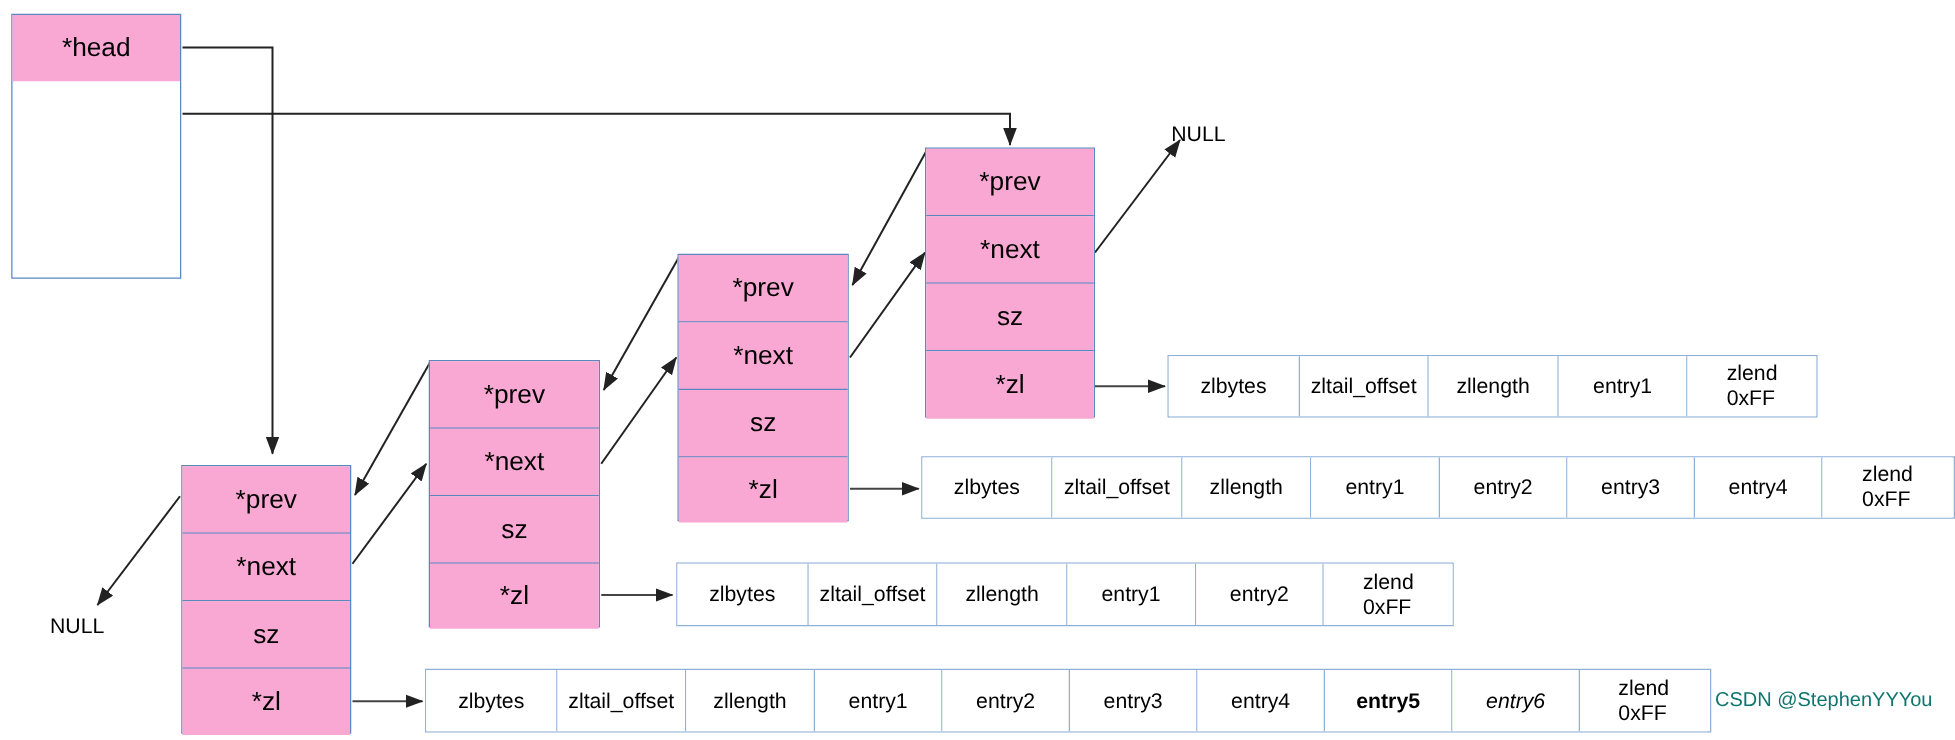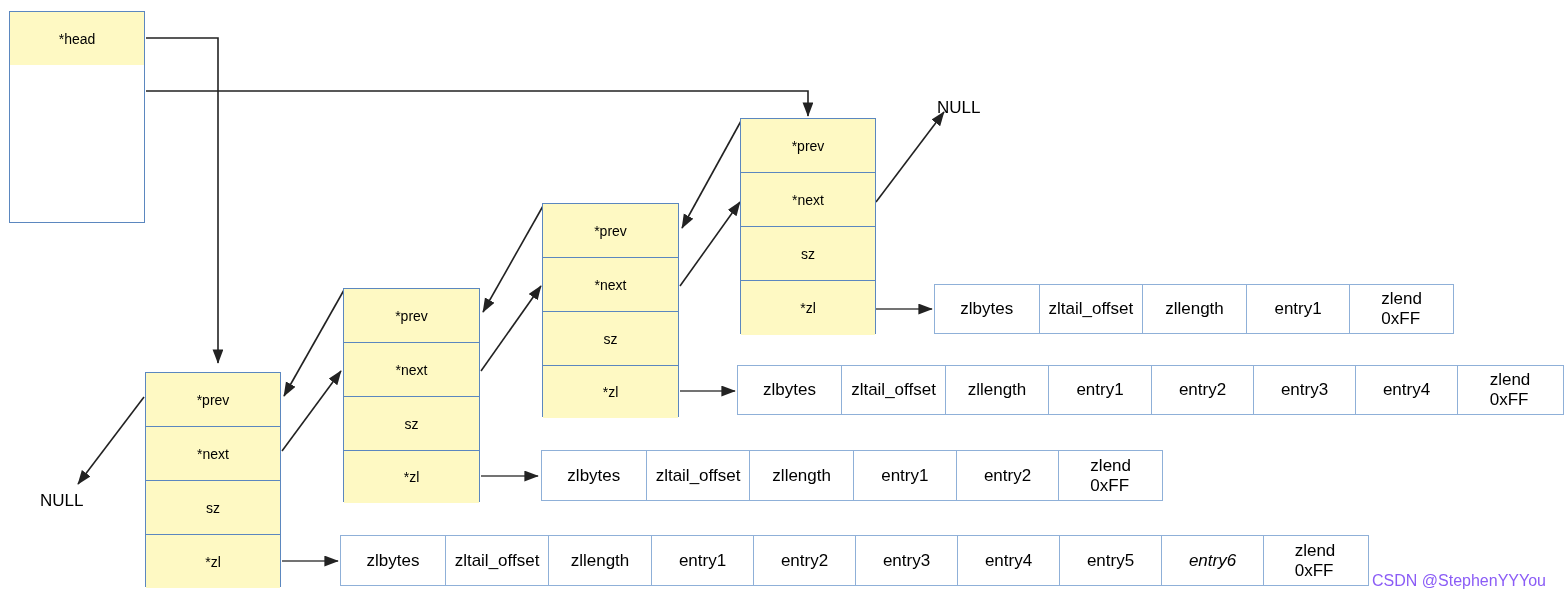--- a/index.html
+++ b/index.html
@@ -23,24 +23,24 @@
     box-sizing: border-box;
     border: 1.5px solid #5b87bf;
     background: #ffffff;
     z-index: 3;
   }
   .struct .cell {
     box-sizing: border-box;
     display: flex;
     align-items: center;
     justify-content: center;
-    font-size: 14px;
+    font-size: 21px;
     color: #000000;
     border-bottom: 1.5px solid #5b87bf;
-    background: #fef9c3;
+    background: #f9a8d4;
     white-space: nowrap;
   }
   .struct .cell:last-child {
     border-bottom: none;
   }
   
   .ziplist {
     position: absolute;
     box-sizing: border-box;
     display: flex;
@@ -70,24 +70,23 @@
     position: absolute;
     font-size: 17px;
     color: #000000;
     white-space: nowrap;
     z-index: 4;
     text-align: right;
   }
   .watermark {
     position: absolute;
     font-size: 16px;
-    color: #8b5cf6;
+    color: #0f766e;
     white-space: nowrap;
     z-index: 5;
-    margin-top: 20px;
   }
   
   #wires {
     position: absolute;
     left: 0;
     top: 0;
     width: 1564px;
     height: 592px;
     z-index: 2;
     pointer-events: none;
@@ -244,21 +243,21 @@
       </div>
     <div class="zcell" style="width:102px;">
         <span>entry2</span>
       </div>
     <div class="zcell" style="width:102px;">
         <span>entry3</span>
       </div>
     <div class="zcell" style="width:102px;">
         <span>entry4</span>
       </div>
-    <div class="zcell" style="width:102px;">
+    <div class="zcell" style="width:102px;font-weight:bold;">
         <span>entry5</span>
       </div>
     <div class="zcell" style="width:102px;font-style:italic;">
         <span>entry6</span>
       </div>
     <div class="zcell" style="width:102px;">
         <span class="ml">zlend<br>0xFF</span>
       </div>
   </div>
 

